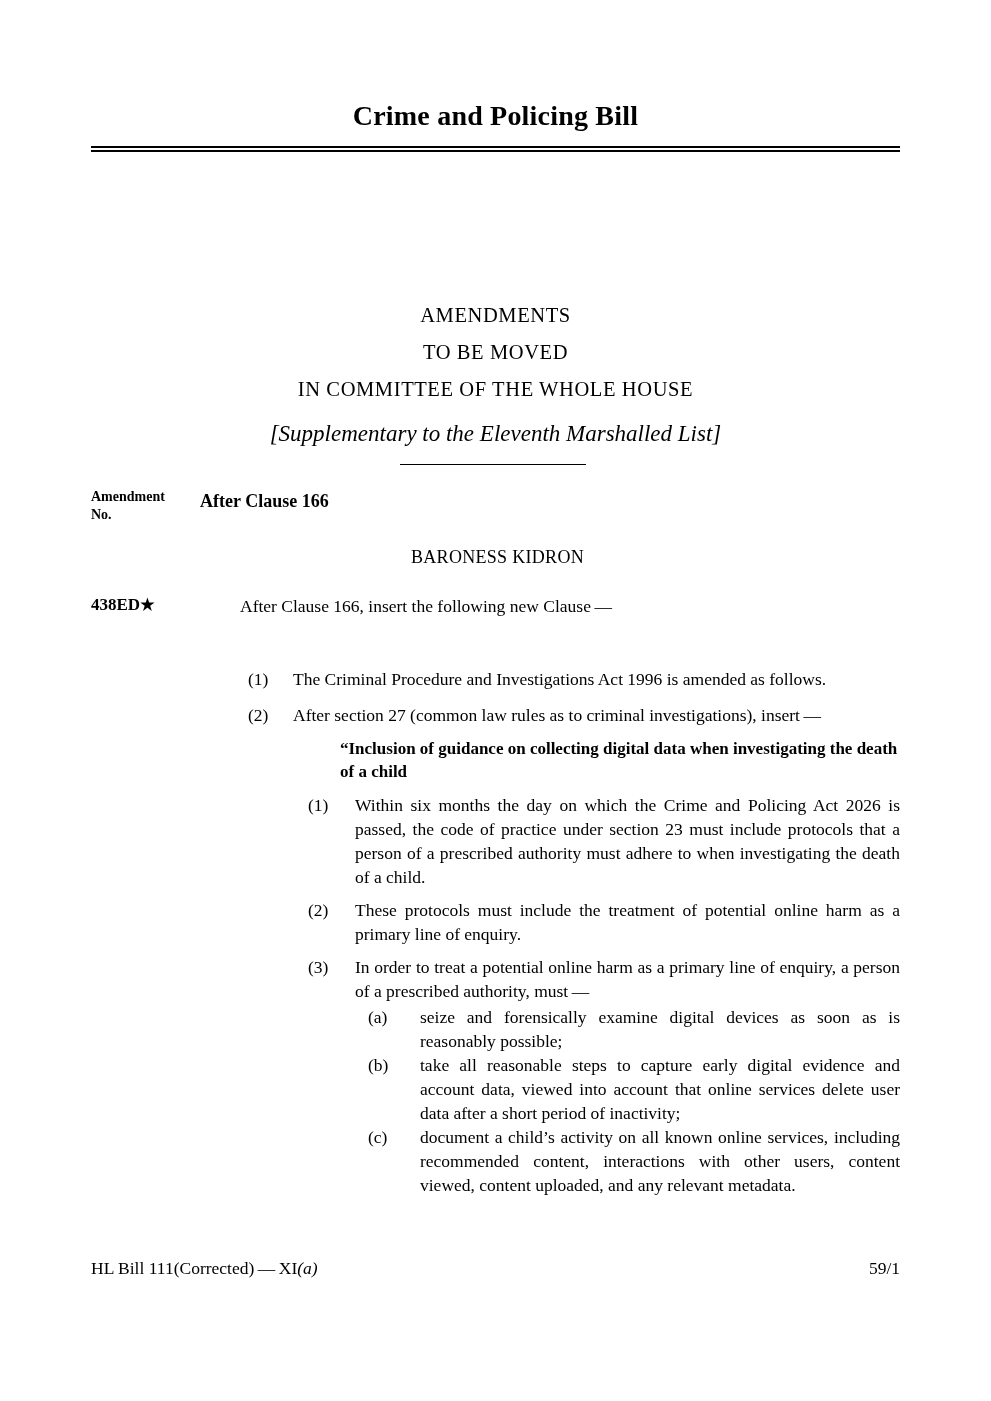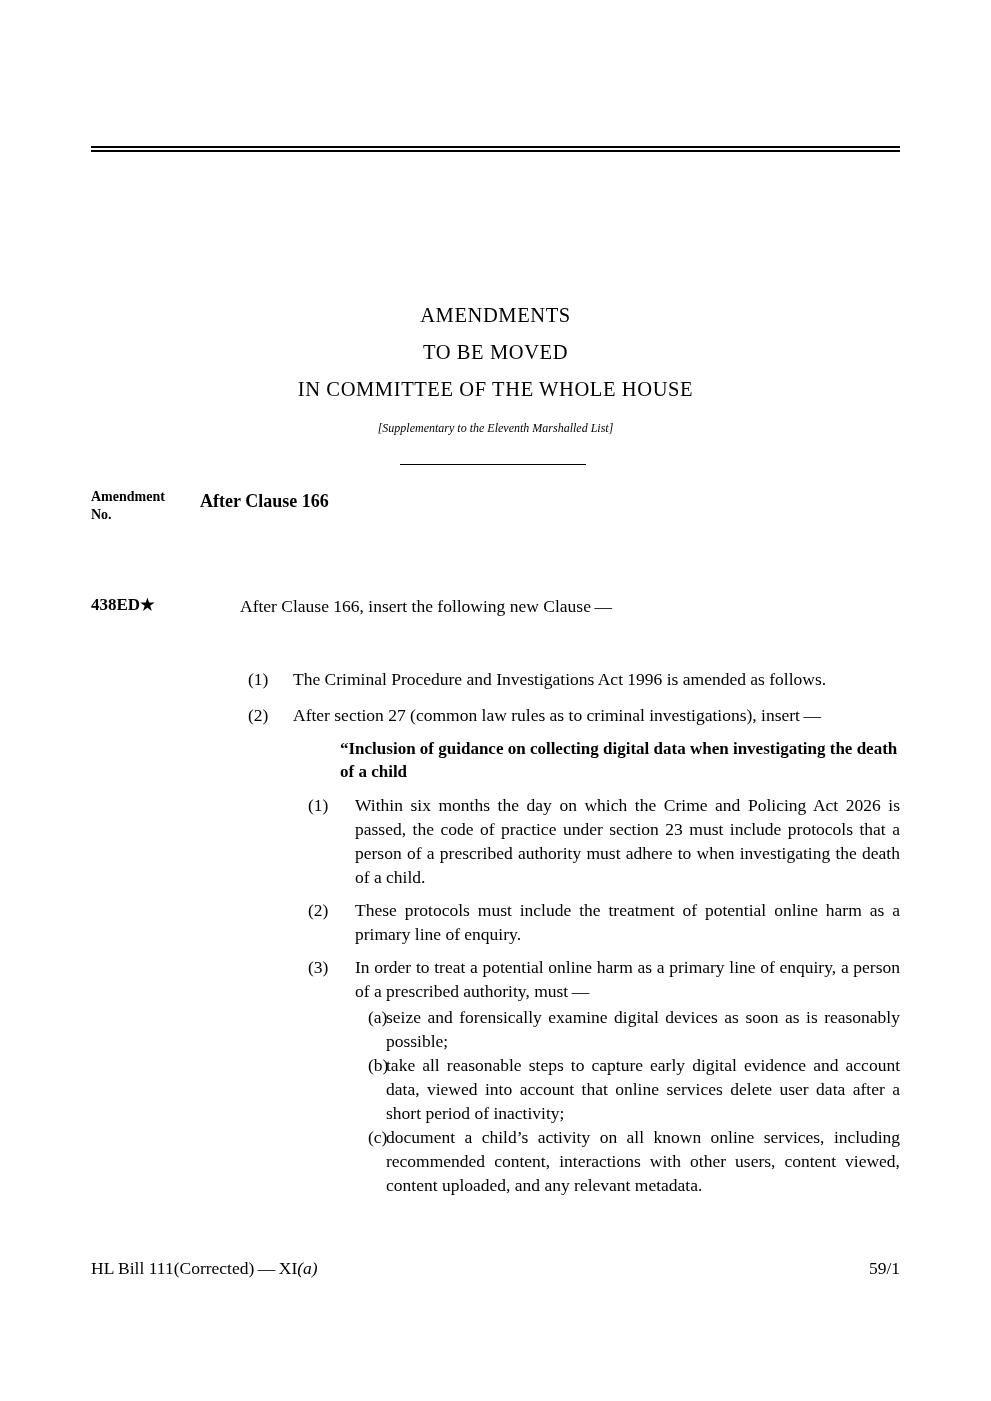--- a/index.html
+++ b/index.html
@@ -50,21 +50,21 @@
     position: absolute;
     left: 91px;
     width: 809px;
     text-align: center;
   }
   .head-amendments { top: 304px; font-size: 20.5px; letter-spacing: 0.6px; }
   .head-tobemoved  { top: 341px; font-size: 20.5px; letter-spacing: 0.6px; }
   .head-committee  { top: 378px; font-size: 20.5px; letter-spacing: 0.6px; }
   .head-supp {
     top: 421px;
-    font-size: 12px;
+    font-size: 23px;
     font-style: italic;
   }
 
   .short-rule {
     position: absolute;
     left: 400px;
     top: 464px;
     width: 186px;
     height: 0;
     border-top: 1.6px solid #000;
@@ -170,21 +170,21 @@
     font-weight: bold;
     line-height: 1.33;
   }
 
   
   .lvl2 { left: 308px; width: 592px; }
   .lvl2 .body { margin-left: 47px; }
 
   
   .lvl3 { left: 368px; width: 532px; }
-  .lvl3 .body { margin-left: 18px; }
+  .lvl3 .body { margin-left: 52px; }
 
   
   .footer-left {
     position: absolute;
     left: 91px;
     top: 1258px;
     font-size: 17.5px;
     white-space: nowrap;
   }
   .footer-left .ital { font-style: italic; }
@@ -195,33 +195,35 @@
     width: 900px;
     text-align: right;
     font-size: 17.5px;
   }
 </style>
 </head>
 <body>
 
 <div class="page">
 
+  <div class="doc-title">Crime and Policing Bill</div>
   <div class="double-rule"></div>
 
   <div class="head-block head-amendments">AMENDMENTS</div>
   <div class="head-block head-tobemoved">TO BE MOVED</div>
   <div class="head-block head-committee">IN COMMITTEE OF THE WHOLE HOUSE</div>
   <div class="head-block head-supp">[Supplementary to the Eleventh Marshalled List]</div>
 
   <div class="short-rule"></div>
 
   <div class="amend-no-label" style="white-space: pre-line;">Amendment
 No.</div>
 
   <div class="clause-heading">After Clause 166</div>
+  <div class="sponsor">BARONESS KIDRON</div>
 
   <div class="amend-row">
     <div class="amend-number"><span>438ED</span><span class="star">★</span></div>
     <div class="amend-lead">After Clause 166, insert the following new Clause —</div>
   </div>
 
 
   <div class="li lvl1" style="top: 667px;">
     <span class="marker">(1)</span>
     <span class="body">The Criminal Procedure and Investigations Act 1996 is amended as follows.</span>

